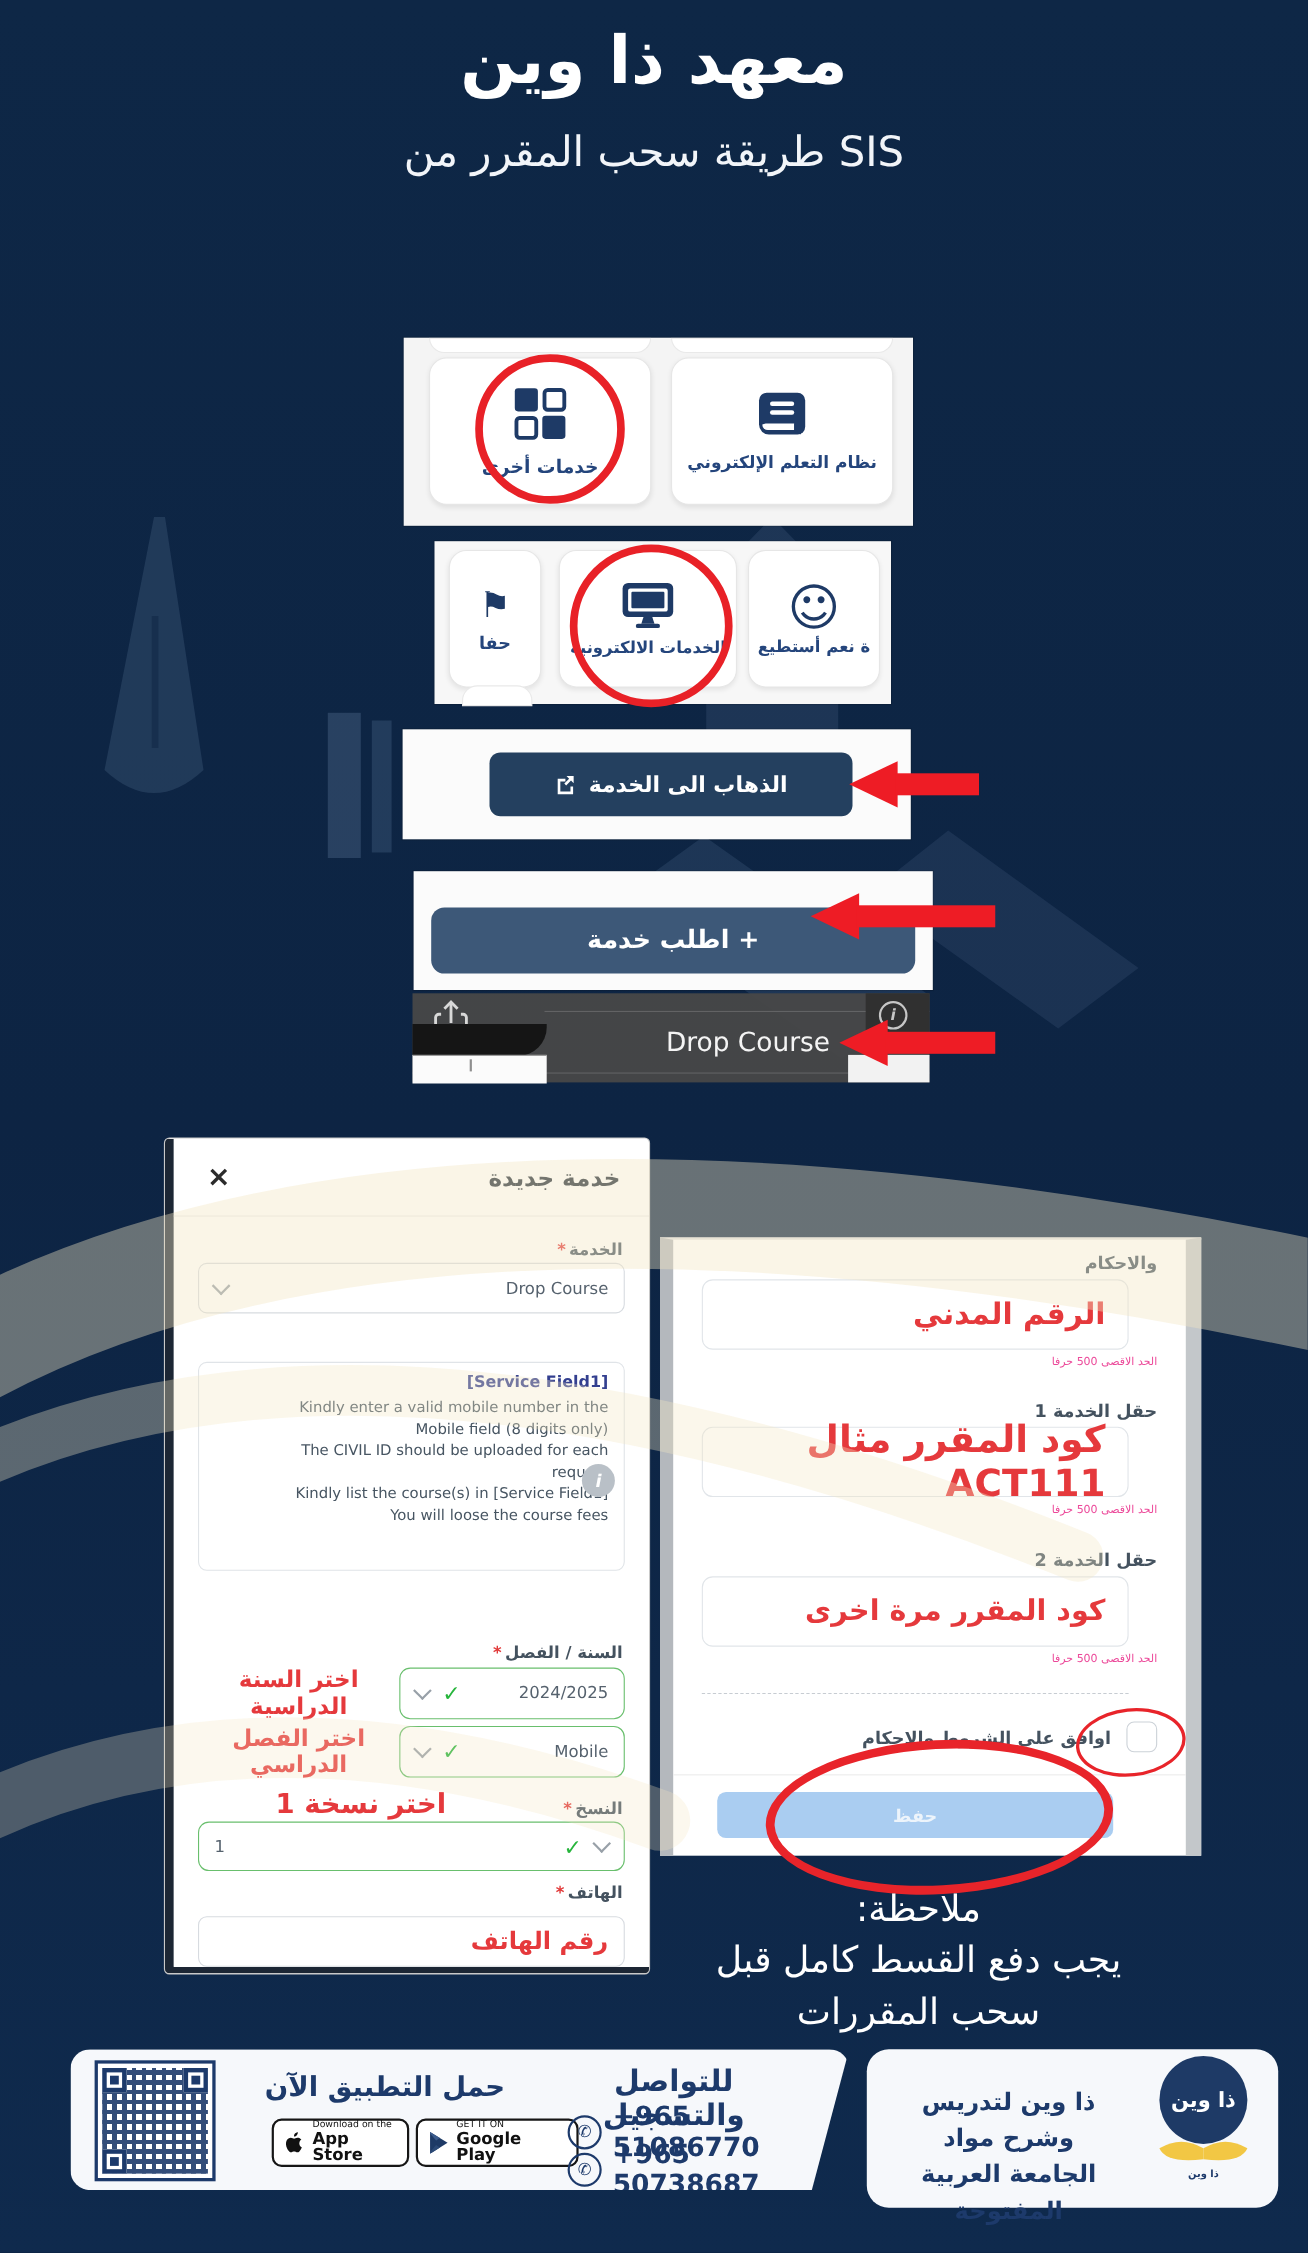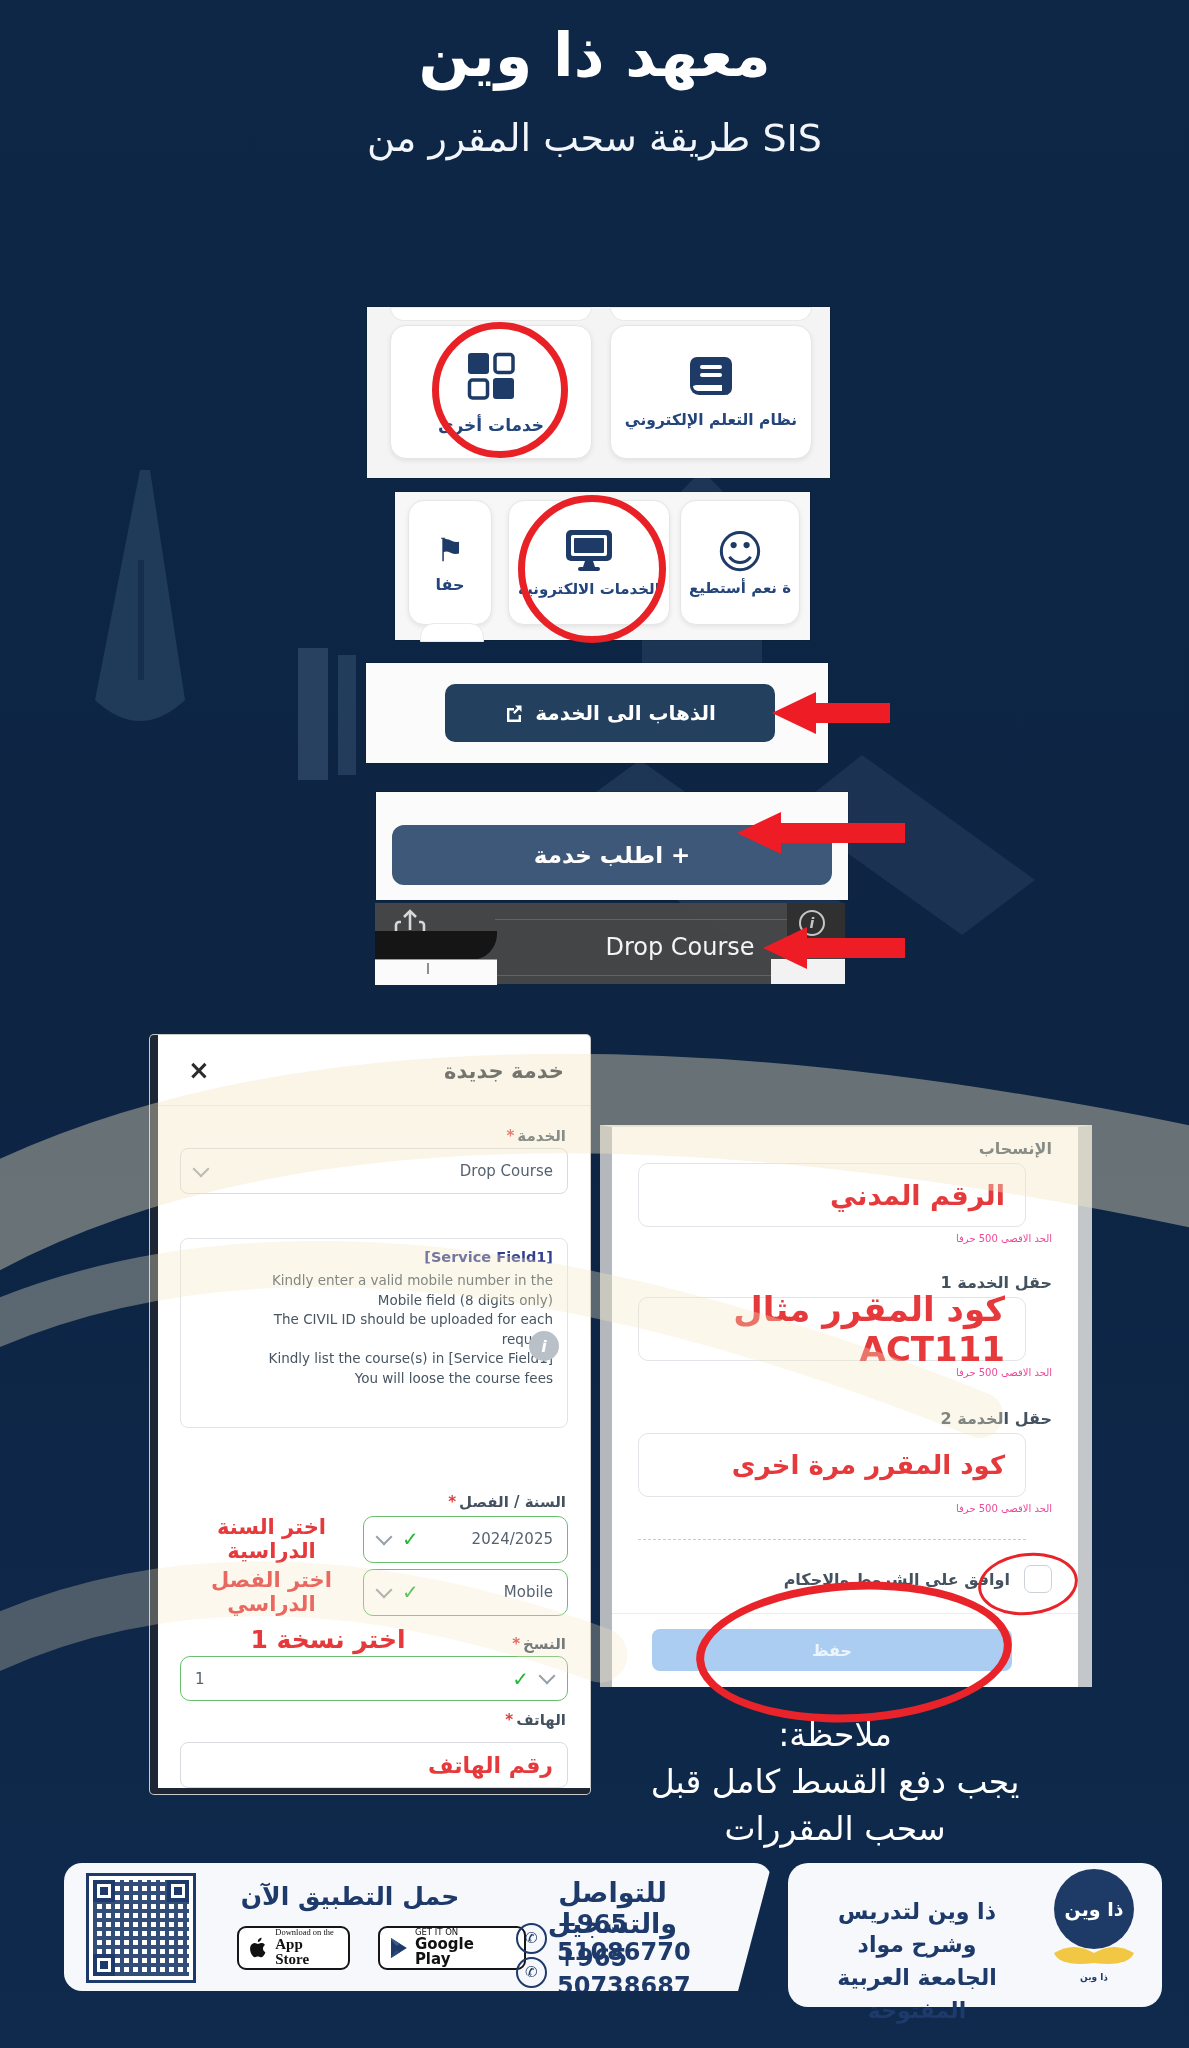--- a/index.html
+++ b/index.html
@@ -123,21 +123,21 @@
        background-blend-mode:normal;opacity:.9;}
   .fd{position:absolute;width:22px;height:22px;border:4px solid #1d3a6b;background:#fff;box-sizing:border-box;}
   .fd::after{content:"";position:absolute;left:3px;top:3px;width:8px;height:8px;background:#1d3a6b;}
   .dl-title{position:absolute;left:176px;top:19px;width:220px;text-align:center;color:#1d3a6b;
             font-size:25px;font-weight:bold;}
   .badge{position:absolute;top:63px;height:44px;background:#fff;border:2px solid #161616;border-radius:9px;
          display:flex;align-items:center;gap:7px;padding:0 10px;box-sizing:border-box;color:#111;}
   .badge .tx{display:flex;flex-direction:column;line-height:1.05;}
   .badge .sm{font-size:8.5px;}
   .badge .bg{font-size:15px;font-weight:bold;}
-  .b1{left:173px;width:113px;font-family:Liberation Serif, serif;}
+  .b1{left:183px;width:125px;}
   .b2{left:314px;width:148px;}
   .ct-title{position:absolute;left:436px;top:14px;width:225px;text-align:center;color:#1d3a6b;
             font-size:27px;font-weight:bold;}
   .prow{position:absolute;left:452px;width:215px;height:30px;display:flex;direction:ltr;
         align-items:center;gap:10px;color:#1d3a6b;font-weight:bold;font-size:24px;}
   .pico{width:27px;height:27px;border:2.4px solid #1d3a6b;border-radius:50%;display:flex;
         align-items:center;justify-content:center;font-size:15px;font-weight:normal;flex:none;}
   .brandtx{position:absolute;left:14px;top:32px;width:230px;text-align:center;color:#1d3a6b;
            font-size:22px;font-weight:bold;line-height:1.5;}
   .logo{position:absolute;left:258px;top:6px;width:96px;text-align:center;}
@@ -325,21 +325,21 @@
 
     <div class="flabel" style="right:24px;top:652px;margin-top:24px;" dir="rtl">
       <span>الهاتف</span><span class="req">*</span>
     </div>
     <div class="inp" style="left:22px;top:707px;width:388px;height:46px;justify-content:flex-end;">
       <span class="redval" style="font-size:22px;" dir="rtl">رقم الهاتف</span>
     </div>
   </div>
 
   <div class="abs panel">
-    <div class="flabel" style="right:26px;top:12px;" dir="rtl">الإنسحاب</div>
+    <div class="flabel" style="right:26px;top:12px;" dir="rtl">والاحكام</div>
     <div class="pin" style="top:36px;">
       <span class="redval" style="font-size:27px;" dir="rtl">الرقم المدني</span>
     </div>
     <div class="phint" style="top:106px;" dir="rtl">الحد الاقصى 500 حرفا</div>
 
     <div class="flabel" style="right:26px;top:146px;" dir="rtl">حقل الخدمة 1</div>
     <div class="pin" style="top:170px;">
       <span class="redval" style="font-size:34px;" dir="rtl">كود المقرر مثال ACT111</span>
     </div>
     <div class="phint" style="top:240px;" dir="rtl">الحد الاقصى 500 حرفا</div>

